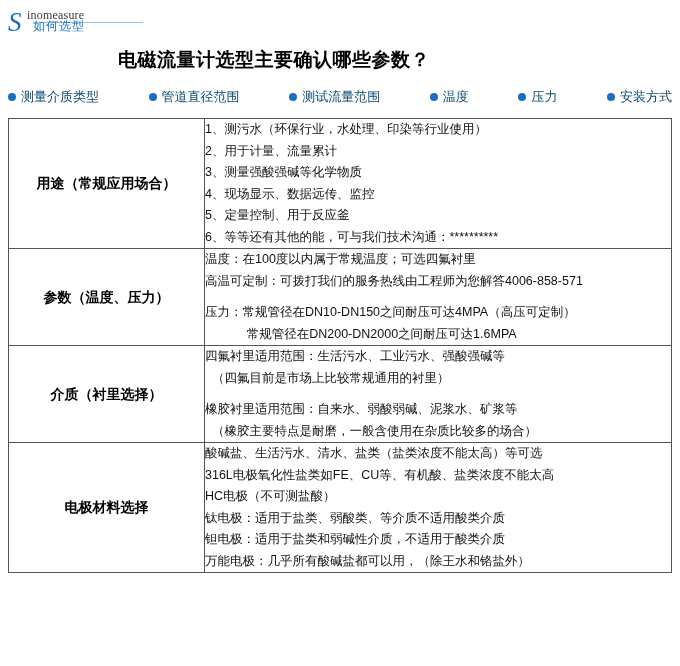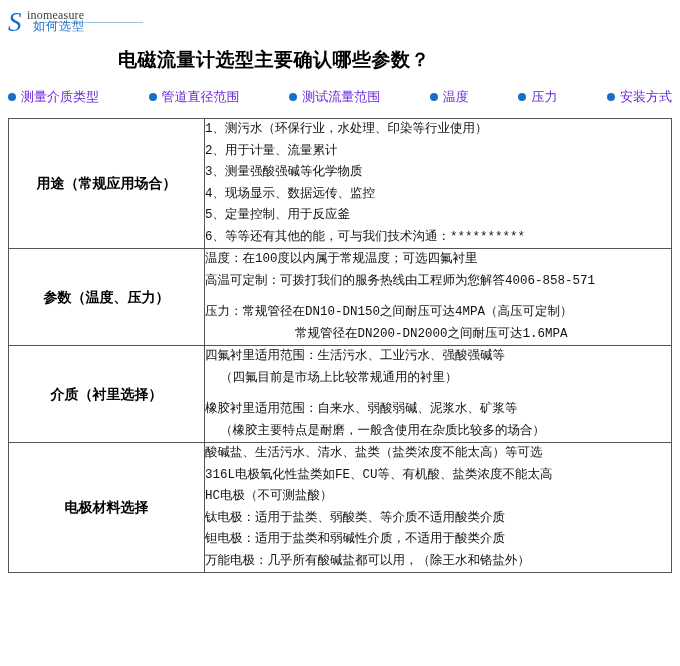--- a/index.html
+++ b/index.html
@@ -81,21 +81,21 @@
   
   .bullets {
     position: absolute;
     left: 8px;
     top: 88px;
     width: 664px;
     display: flex;
     justify-content: space-between;
     align-items: center;
     font-size: 13px;
-    color: #6d28d9;
+    color: #0c4a6e;
   }
   .bullet {
     display: flex;
     align-items: center;
     white-space: nowrap;
   }
   .dot {
     display: inline-block;
     width: 8px;
     height: 8px;
@@ -129,21 +129,20 @@
     margin-top: 27px;
   }
   .body-cell {
     padding: 9px 10px 9px 14px;
     font-size: 12.5px;
     line-height: 1.72;
     color: #111111;
   }
   .body-cell .ln {
     white-space: pre-wrap;
-    font-family: Liberation Mono, monospace;
   }
   .body-cell .gap {
     height: 10px;
   }
 </style>
 </head>
 <body>
 
 <div class="page">
 

